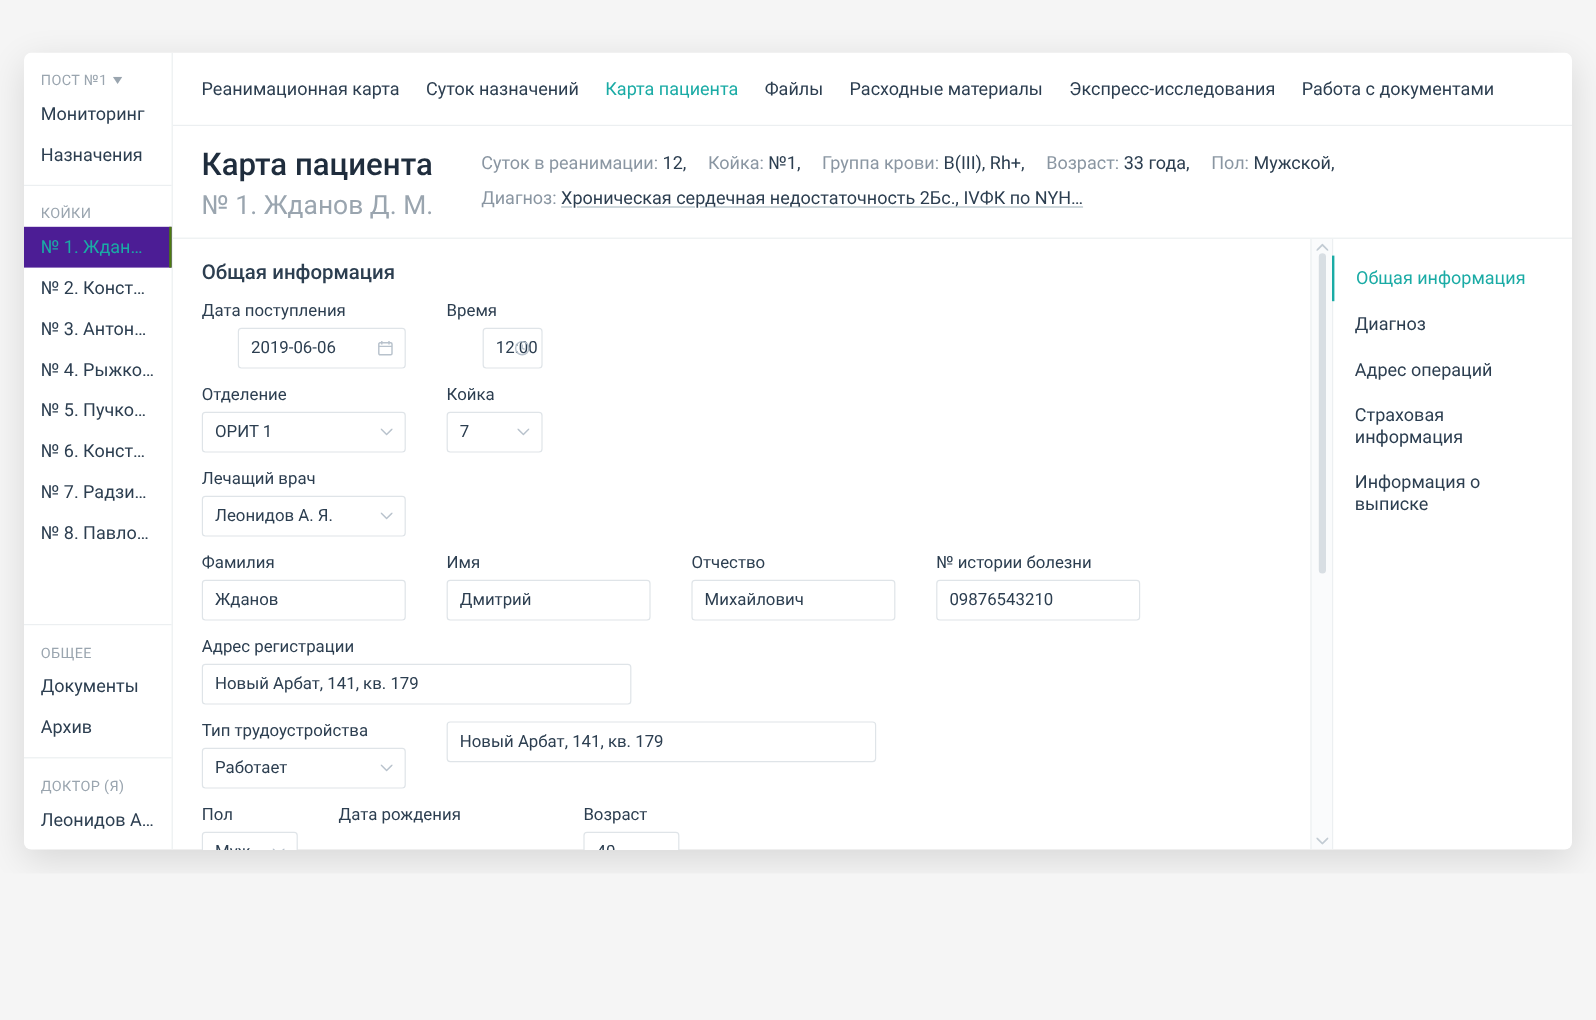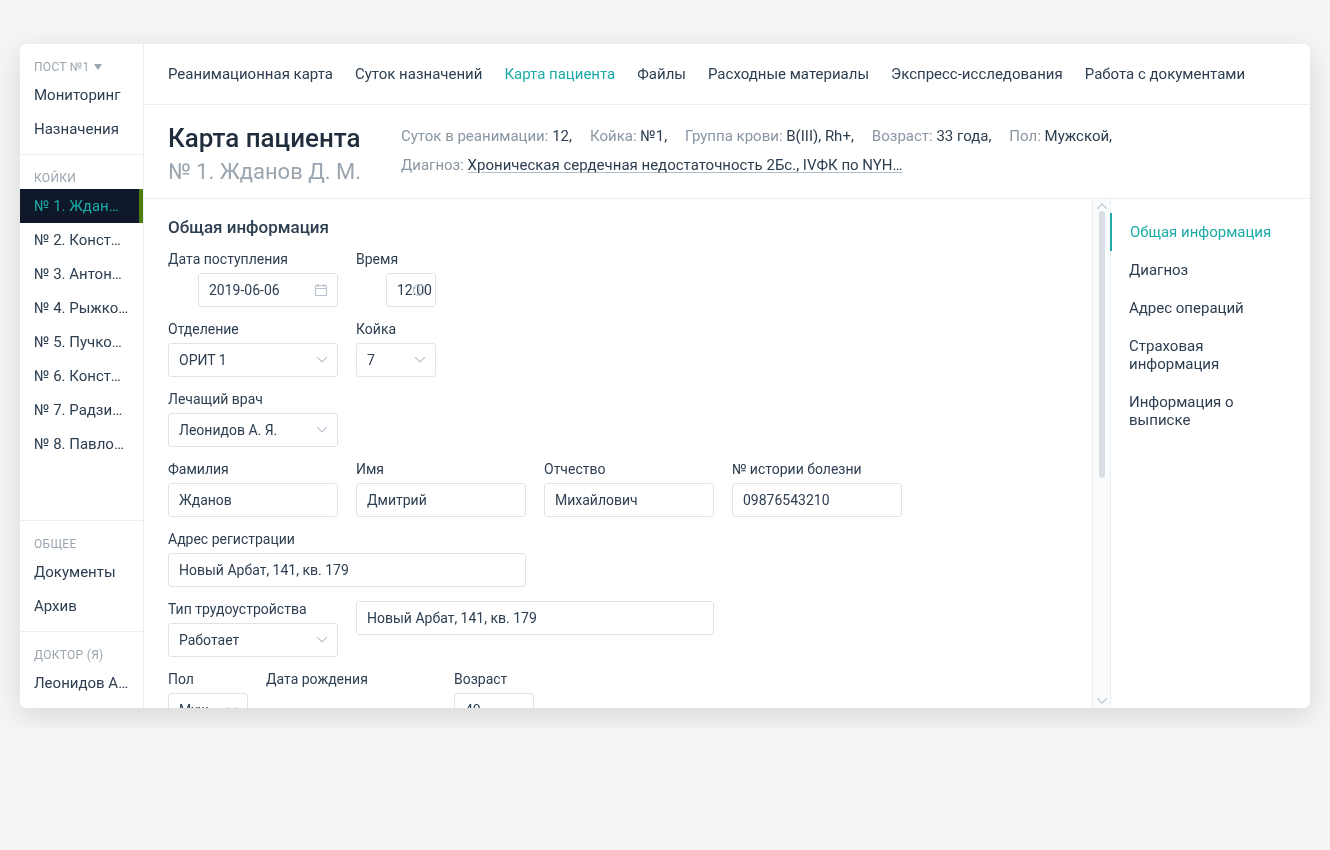--- a/index.html
+++ b/index.html
@@ -42,22 +42,22 @@
   padding: 8px 14px;
   cursor: pointer;
   font-size: 15px;
   color: #2c3e50;
   white-space: nowrap;
   overflow: hidden;
   text-overflow: ellipsis;
 }
 .sidebar-item.active {
   color: #1aaba5;
-  border-right: 4px solid #4d7c0f;
-  background: #0f172a;
+  border-right: 2px solid #4d7c0f;
+  background: #4c1d95;
 }
 .main {
   flex: 1;
   display: flex;
   flex-direction: column;
   overflow: hidden;
 }
 .tabs {
   display: flex;
   gap: 22px;
@@ -97,21 +97,21 @@
   display: flex;
   border-top: 1px solid #eceff1;
   overflow: hidden;
 }
 .form-area {
   flex: 1;
   padding: 16px 24px 24px;
   overflow-y: auto;
 }
 .section-title { font-size: 17px; font-weight: 500; margin-bottom: 14px; margin-top: 2px; }
-.row { display: flex; gap: 18px; margin-bottom: 14px; }
+.row { display: flex; gap: 34px; margin-bottom: 14px; }
 .field { display: flex; flex-direction: column; gap: 6px; }
 .field label { font-size: 14px; color: #2c3e50; }
 .input, .select {
   height: 34px;
   border: 1px solid #dfe4e8;
   border-radius: 3px;
   padding: 0 10px;
   font-size: 14px;
   color: #2c3e50;
   background: #fff;

